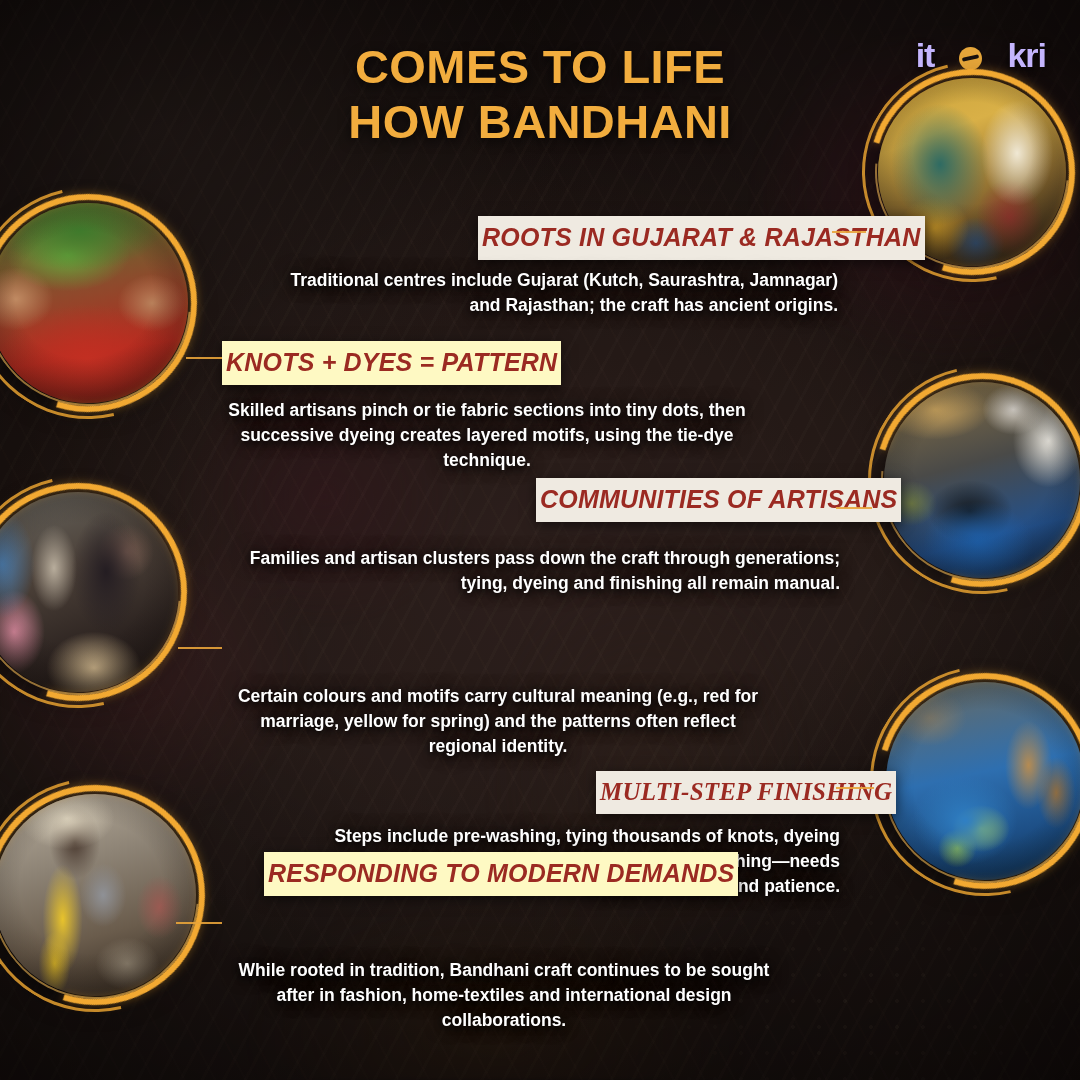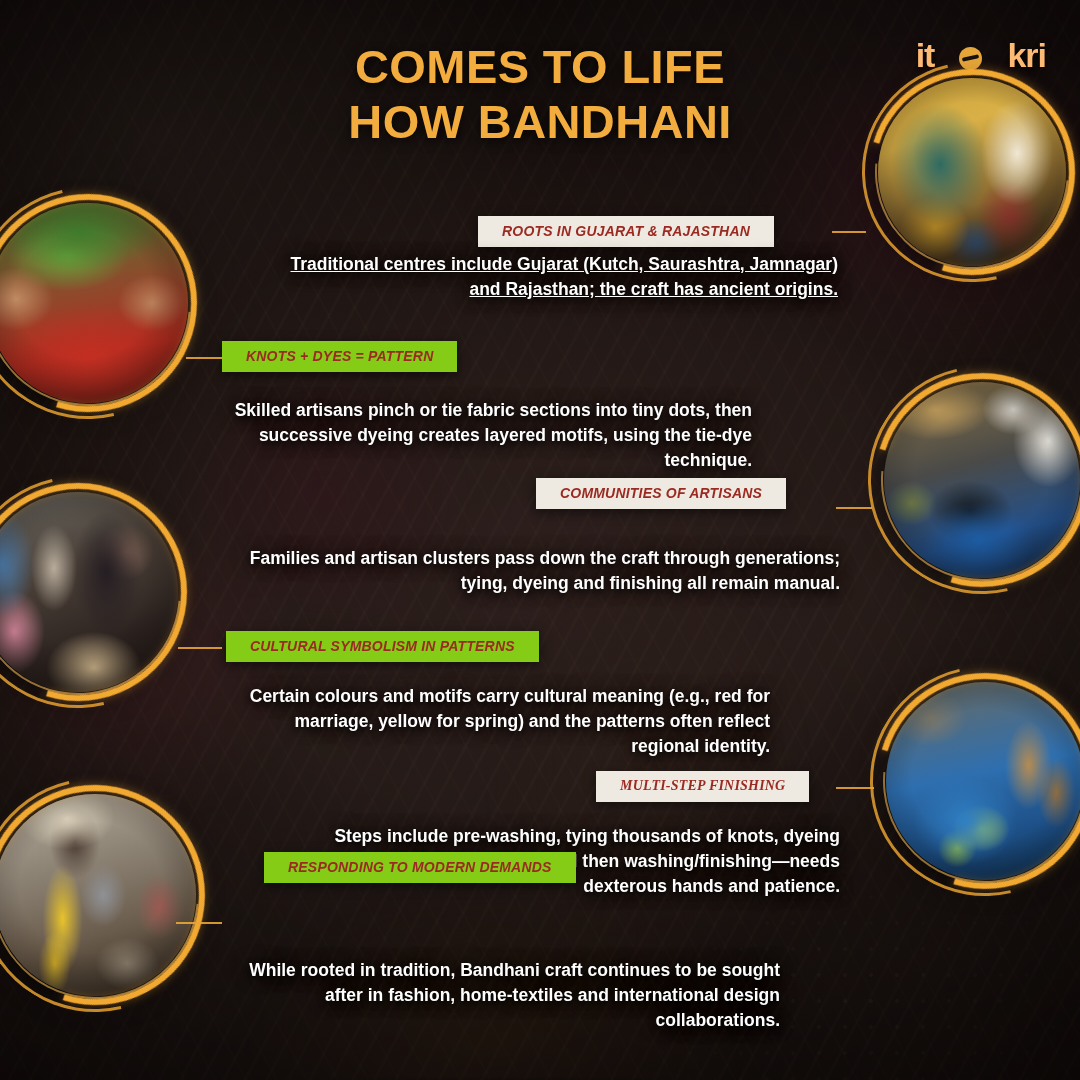--- a/index.html
+++ b/index.html
@@ -62,21 +62,21 @@
     text-align:center;
     color:#F2AD3E;
     font-size:47px; font-weight:bold; line-height:1.16;
     letter-spacing:.4px;
     text-shadow:0 3px 12px rgba(0,0,0,.75);
   }
   .title .ln { display:block; }
 
   .logo {
     position:absolute; right:34px; top:38px;
-    font-size:34px; font-weight:bold; color:#fdba74;
+    font-size:34px; font-weight:bold; color:#c4b5fd;
     letter-spacing:-1px; line-height:1;
     display:flex; align-items:center;
     text-shadow:0 2px 7px rgba(0,0,0,.8);
     gap:24px;
   }
   .logo .lo {
     display:inline-block; width:23px; height:23px; border-radius:50%;
     background:#E6A63A; position:relative; margin:0 1px;
     top:3px;
   }
@@ -115,37 +115,37 @@
     border-bottom-color:transparent; border-left-color:transparent;
     transform:rotate(140deg); pointer-events:none;
   }
 
   
   .conn { position:absolute; height:2px; background:#E9A43A; opacity:.9; z-index:4; }
 
   
   .band {
     position:absolute;
-    padding:7px 24px 8px;
-    font-size:14px; font-weight:bold; font-style:italic;
+    padding:7px 4px 8px;
+    font-size:25px; font-weight:bold; font-style:italic;
     letter-spacing:.2px; white-space:nowrap;
     color:#9B2A22;
     box-shadow:0 3px 12px rgba(0,0,0,.55);
     text-align:center;
   }
   .band.cream  { background:#EFEAE1; }
-  .band.amber  { background:#84cc16; }
+  .band.amber  { background:#fef9c3; }
 
   .body {
     position:absolute;
     color:#FFFFFF; font-size:17.5px; font-weight:bold; line-height:1.42;
     text-shadow:0 2px 7px rgba(0,0,0,.95), 0 0 18px rgba(0,0,0,.75);
   }
   .body.r { text-align:right; }
-  .body.l { text-align:right; }
+  .body.l { text-align:center; }
 </style>
 </head>
 <body>
 
 <div id="bg">
   <div class="layer l1"></div>
   <div class="layer l2"></div>
   <div class="layer l3"></div>
   <div class="layer l4"></div>
   <div class="layer l5"></div>
@@ -267,29 +267,28 @@
           radial-gradient(ellipse 22% 18% at 66% 84%, #8e8270 0%, rgba(142,130,112,0) 72%),
           linear-gradient(165deg,#bab0a0 0%,#8c8274 36%,#6a5c4c 66%,#2a2018 100%);"></div>
       <div class="img" style="background:radial-gradient(ellipse 74% 68% at 48% 46%, rgba(0,0,0,0) 48%, rgba(18,12,8,.52) 100%);"></div>
     </div>
     <div class="ring"></div>
       <div class="ring2"></div>
       <div class="ring3"></div>
   </div>
 
   <div class="band cream" style="left:478px; top:216px;">ROOTS IN GUJARAT &amp; RAJASTHAN</div>
-  <div class="body r" style="left:272px; top:252px; width:566px;text-decoration:underline;">Traditional centres include Gujarat (Kutch, Saurashtra, Jamnagar) and Rajasthan; the craft has ancient origins.</div>
+  <div class="body r" style="left:272px; top:268px; width:566px;">Traditional centres include Gujarat (Kutch, Saurashtra, Jamnagar) and Rajasthan; the craft has ancient origins.</div>
 
   <div class="band amber" style="left:222px; top:341px;">KNOTS + DYES = PATTERN</div>
   <div class="body l" style="left:222px; top:398px; width:530px;">Skilled artisans pinch or tie fabric sections into tiny dots, then successive dyeing creates layered motifs, using the tie-dye technique.</div>
 
   <div class="band cream" style="left:536px; top:478px;">COMMUNITIES OF ARTISANS</div>
   <div class="body r" style="left:234px; top:534px; width:606px;margin-top:12px;">Families and artisan clusters pass down the craft through generations; tying, dyeing and finishing all remain manual.</div>
 
-  <div class="band amber" style="left:226px; top:631px;">CULTURAL SYMBOLISM IN PATTERNS</div>
   <div class="body l" style="left:226px; top:684px; width:544px;">Certain colours and motifs carry cultural meaning (e.g., red for marriage, yellow for spring) and the patterns often reflect regional identity.</div>
 
   <div class="band cream" style="left:596px; top:771px;font-family:Liberation Serif, serif;">MULTI-STEP FINISHING</div>
   <div class="body r" style="left:314px; top:824px; width:526px;">Steps include pre-washing, tying thousands of knots, dyeing in stages, untying and then washing/finishing—needs dexterous hands and patience.</div>
 
   <div class="band amber" style="left:226px; top:852px;margin-left:38px;">RESPONDING TO MODERN DEMANDS</div>
   <div class="body l" style="left:228px; top:958px; width:552px;">While rooted in tradition, Bandhani craft continues to be sought after in fashion, home-textiles and international design collaborations.</div>
 
 </div>
 

